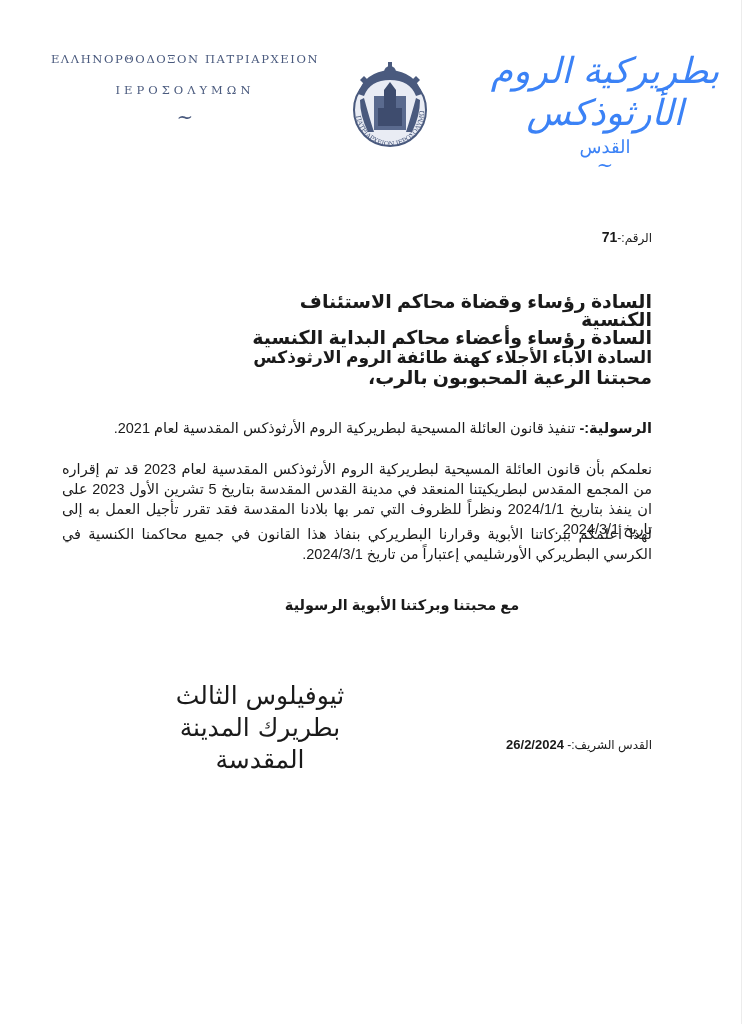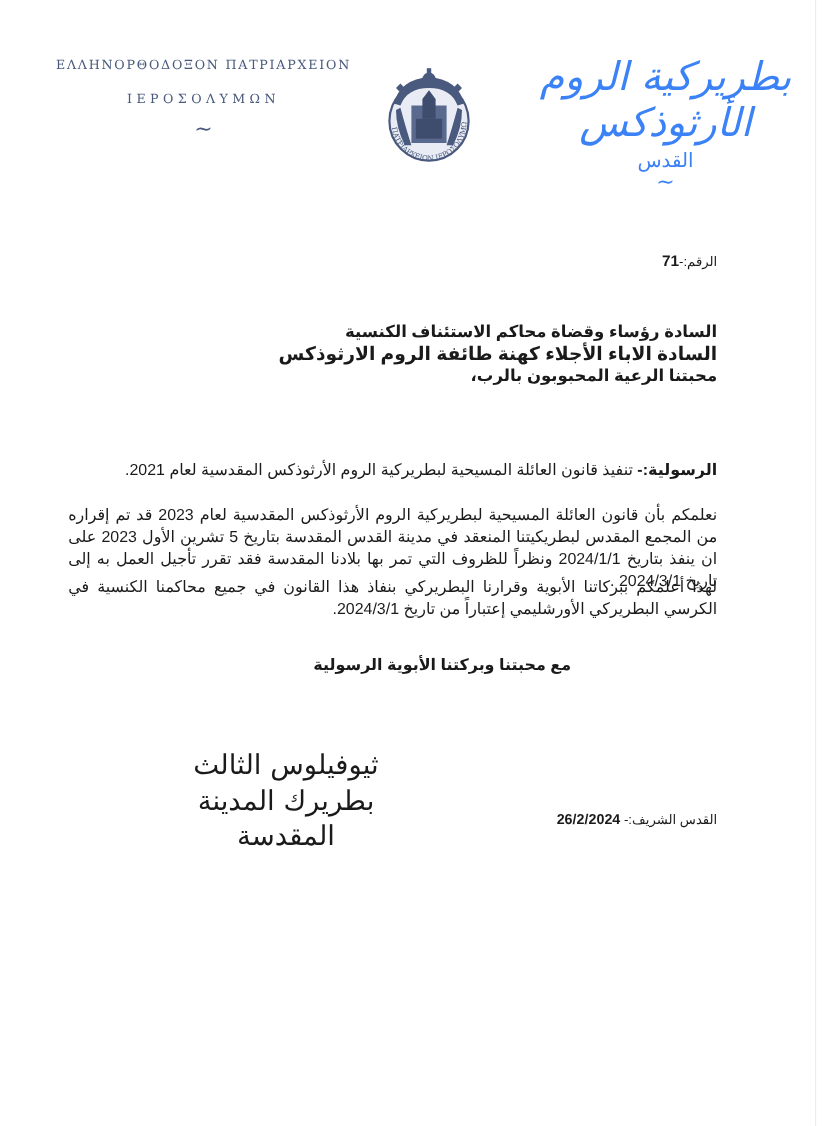--- a/index.html
+++ b/index.html
@@ -14,21 +14,21 @@
     .greek .tilde { font-size: 20px; margin-top: 8px; color: #4a5a7e; }
     .seal { position: absolute; left: 344px; top: 60px; width: 92px; height: 92px; }
     .arabic-head { position: absolute; left: 470px; top: 50px; width: 270px; text-align: center; color: #3b82f6; direction: rtl; font-family: "DejaVu Serif", serif; }
     .arabic-head .a1 { font-size: 36px; line-height: 42px; letter-spacing: -1px; font-style: italic; }
     .arabic-head .a2 { font-size: 18px; line-height: 22px; margin-top: 2px; }
     .arabic-head .tilde { font-size: 20px; line-height: 14px; }
     .rtl { direction: rtl; unicode-bidi: embed; }
     .ref { position: absolute; right: 98px; top: 229px; font-size: 12px; }
     .ref b { font-size: 14px; }
     .addressees { position: absolute; right: 98px; top: 293px; width: 420px; text-align: right; }
-    .addressees div { font-weight: bold; font-size: 15px; line-height: 18px; }
+    .addressees div { font-weight: bold; font-size: 19px; line-height: 18px; }
     .addressees .big { font-size: 17px; line-height: 22px; }
     .subject { position: absolute; right: 98px; top: 420px; width: 600px; text-align: right; font-size: 14.5px; }
     .subject b { font-weight: bold; }
     .para { position: absolute; right: 98px; width: 590px; text-align: justify; text-align-last: right; font-size: 14.5px; line-height: 20px; }
     .p1 { top: 459px; }
     .p2 { top: 524px; }
     .closing { position: absolute; right: 98px; width: 600px; top: 597px; text-align: center; font-weight: bold; font-size: 14.5px; padding-left: 100px; box-sizing: border-box; }
     .sig { position: absolute; left: 140px; top: 680px; width: 240px; text-align: center; font-family: "DejaVu Serif", serif; font-size: 25px; line-height: 32px; }
     .place-date { position: absolute; right: 98px; top: 737px; font-size: 12px; }
     .place-date b { font-size: 13px; }
@@ -69,20 +69,21 @@
   <div class="a2">القدس</div>
   <div class="tilde">~</div>
 </div>
 
 <div class="ref rtl">
   <span>الرقم:-</span><b>71</b>
 </div>
 
 <div class="addressees rtl">
   <div>السادة رؤساء وقضاة محاكم الاستئناف الكنسية</div>
+  <div>السادة رؤساء وأعضاء محاكم البداية الكنسية</div>
   <div class="big">السادة الاباء الأجلاء كهنة طائفة الروم الارثوذكس</div>
   <div>محبتنا الرعية المحبوبون بالرب،</div>
 </div>
 
 <div class="subject rtl">
   <b>الرسولية:-</b>
   <span>تنفيذ قانون العائلة المسيحية لبطريركية الروم الأرثوذكس المقدسية لعام 2021.</span>
 </div>
 
 <div class="para p1 rtl">نعلمكم بأن قانون العائلة المسيحية لبطريركية الروم الأرثوذكس المقدسية لعام 2023 قد تم إقراره من المجمع المقدس لبطريكيتنا المنعقد في مدينة القدس المقدسة بتاريخ 5 تشرين الأول 2023 على ان ينفذ بتاريخ 2024/1/1 ونظراً للظروف التي تمر بها بلادنا المقدسة فقد تقرر تأجيل العمل به إلى تاريخ 2024/3/1 .</div>

